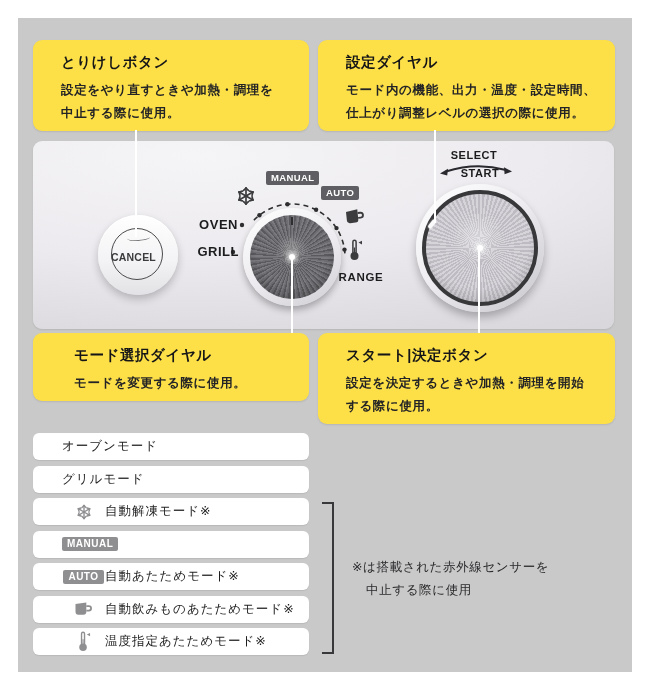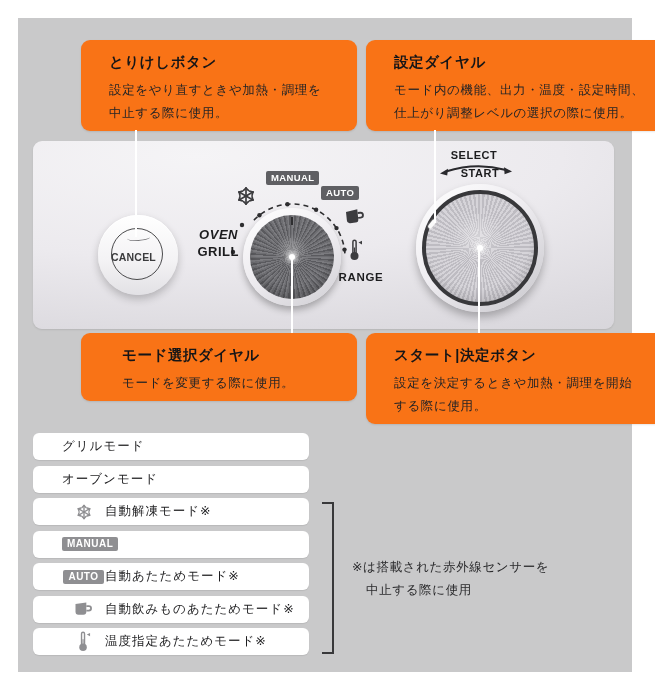--- a/index.html
+++ b/index.html
@@ -1,24 +1,24 @@
 <!DOCTYPE html>
 <html><head>
 <meta charset="utf-8">
 <style>
   html,body{margin:0;padding:0;background:#fff;}
   .stage{position:relative;width:655px;height:700px;background:#ffffff;overflow:hidden;
          font-family:"Liberation Sans","DejaVu Sans",sans-serif;color:#1f1f21;}
   .gray-panel{position:absolute;left:18px;top:18px;width:614px;height:654px;background:#c9c9ca;}
 
   
-  .card{position:absolute;background:#f97316;border-radius:9px;padding:13px 0 0 28px;
-        box-shadow:0 1px 2px rgba(0,0,0,.10);box-sizing:border-box;margin-left:48px;}
+  .card{position:absolute;background:#fde047;border-radius:9px;padding:13px 0 0 28px;
+        box-shadow:0 1px 2px rgba(0,0,0,.10);box-sizing:border-box;}
   .card-title{font-size:14.5px;font-weight:bold;letter-spacing:.04em;margin-bottom:7px;color:#151517;}
-  .card-body{font-size:12.5px;line-height:23px;letter-spacing:.05em;color:#242426;}
+  .card-body{font-size:12.5px;line-height:23px;letter-spacing:.05em;color:#242426;font-weight:bold;}
   .card-tl{left:33px;top:40px;width:276px;height:91px;}
   .card-tr{left:318px;top:40px;width:297px;height:91px;}
   .card-bl{left:33px;top:333px;width:276px;height:68px;padding-left:41px;}
   .card-br{left:318px;top:333px;width:297px;height:91px;}
 
   
   .photo{position:absolute;left:33px;top:141px;width:581px;height:188px;border-radius:9px;overflow:hidden;
          background:radial-gradient(150% 130% at 28% 8%, #f5f4f6 0%, #eceaee 42%, #dcdadf 75%, #d2d1d6 100%);
          box-shadow:0 1px 2px rgba(0,0,0,.10);}
   .photo-svg{position:absolute;left:0;top:0;}
@@ -53,21 +53,21 @@
   .dial-face{position:absolute;left:6px;top:6px;width:116px;height:116px;border-radius:50%;box-sizing:border-box;
              border:4px solid #38383b;
              background:repeating-conic-gradient(from 0deg,#d6d4d9 0deg 2.5deg,#bebcc2 2.5deg 5deg);}
   .dial-face::after{content:"";position:absolute;inset:0;border-radius:50%;
              background:radial-gradient(circle at 48% 40%, rgba(255,255,255,.35) 0%, rgba(255,255,255,0) 30%, rgba(0,0,0,0) 60%, rgba(0,0,0,.25) 100%);}
   .dial-notch{position:absolute;left:14px;top:35px;width:4px;height:10px;background:#fafafa;border-radius:2px;
               transform:rotate(38deg);box-shadow:0 0 2px rgba(255,255,255,.9);}
 
   
   .pl{position:absolute;font-weight:bold;color:#1c1c1e;white-space:nowrap;}
-  .pl-oven{right:376px;top:86px;font-size:13px;letter-spacing:.04em;font-style:italic;}
+  .pl-oven{right:376px;top:76px;font-size:13px;letter-spacing:.04em;}
   .pl-grill{right:375px;top:103px;font-size:13px;letter-spacing:.04em;}
   .pl-range{left:300px;top:130px;width:56px;text-align:center;font-size:11.5px;letter-spacing:.06em;}
   .pl-select{left:441px;top:8px;transform:translateX(-50%);font-size:11px;letter-spacing:.05em;}
   .pl-start{left:447px;top:26px;transform:translateX(-50%);font-size:11px;letter-spacing:.05em;}
   .photo-badge{position:absolute;background:#5f5f63;color:#fff;font-size:9.5px;font-weight:bold;
                letter-spacing:.04em;padding:1px 5px 2px;border-radius:2px;}
   .pb-manual{left:233px;top:30px;}
   .pb-auto{left:288px;top:45px;}
   .photo-icon{position:absolute;color:#3c3c3f;}
   .pi-snow{left:202px;top:44px;}
@@ -215,24 +215,24 @@
   <div class="card card-br">
     <div class="card-title">スタート|決定ボタン</div>
     <div class="card-body">
       <div>設定を決定するときや加熱・調理を開始</div>
       <div>する際に使用。</div>
     </div>
   </div>
 
   <div class="mode-rows">
     <div class="mode-row">
+      <span class="row-label">オーブンモード</span>
+    </div>
+    <div class="mode-row">
       <span class="row-label">グリルモード</span>
-    </div>
-    <div class="mode-row">
-      <span class="row-label">オーブンモード</span>
     </div>
     <div class="mode-row">
       <span class="icon-wrap">
           <svg width="18" height="18" viewBox="-11 -11 22 22">
             <use href="#snowflake-def"></use>
           </svg>
         </span>
       <span class="row-label">自動解凍モード※</span>
     </div>
     <div class="mode-row">

